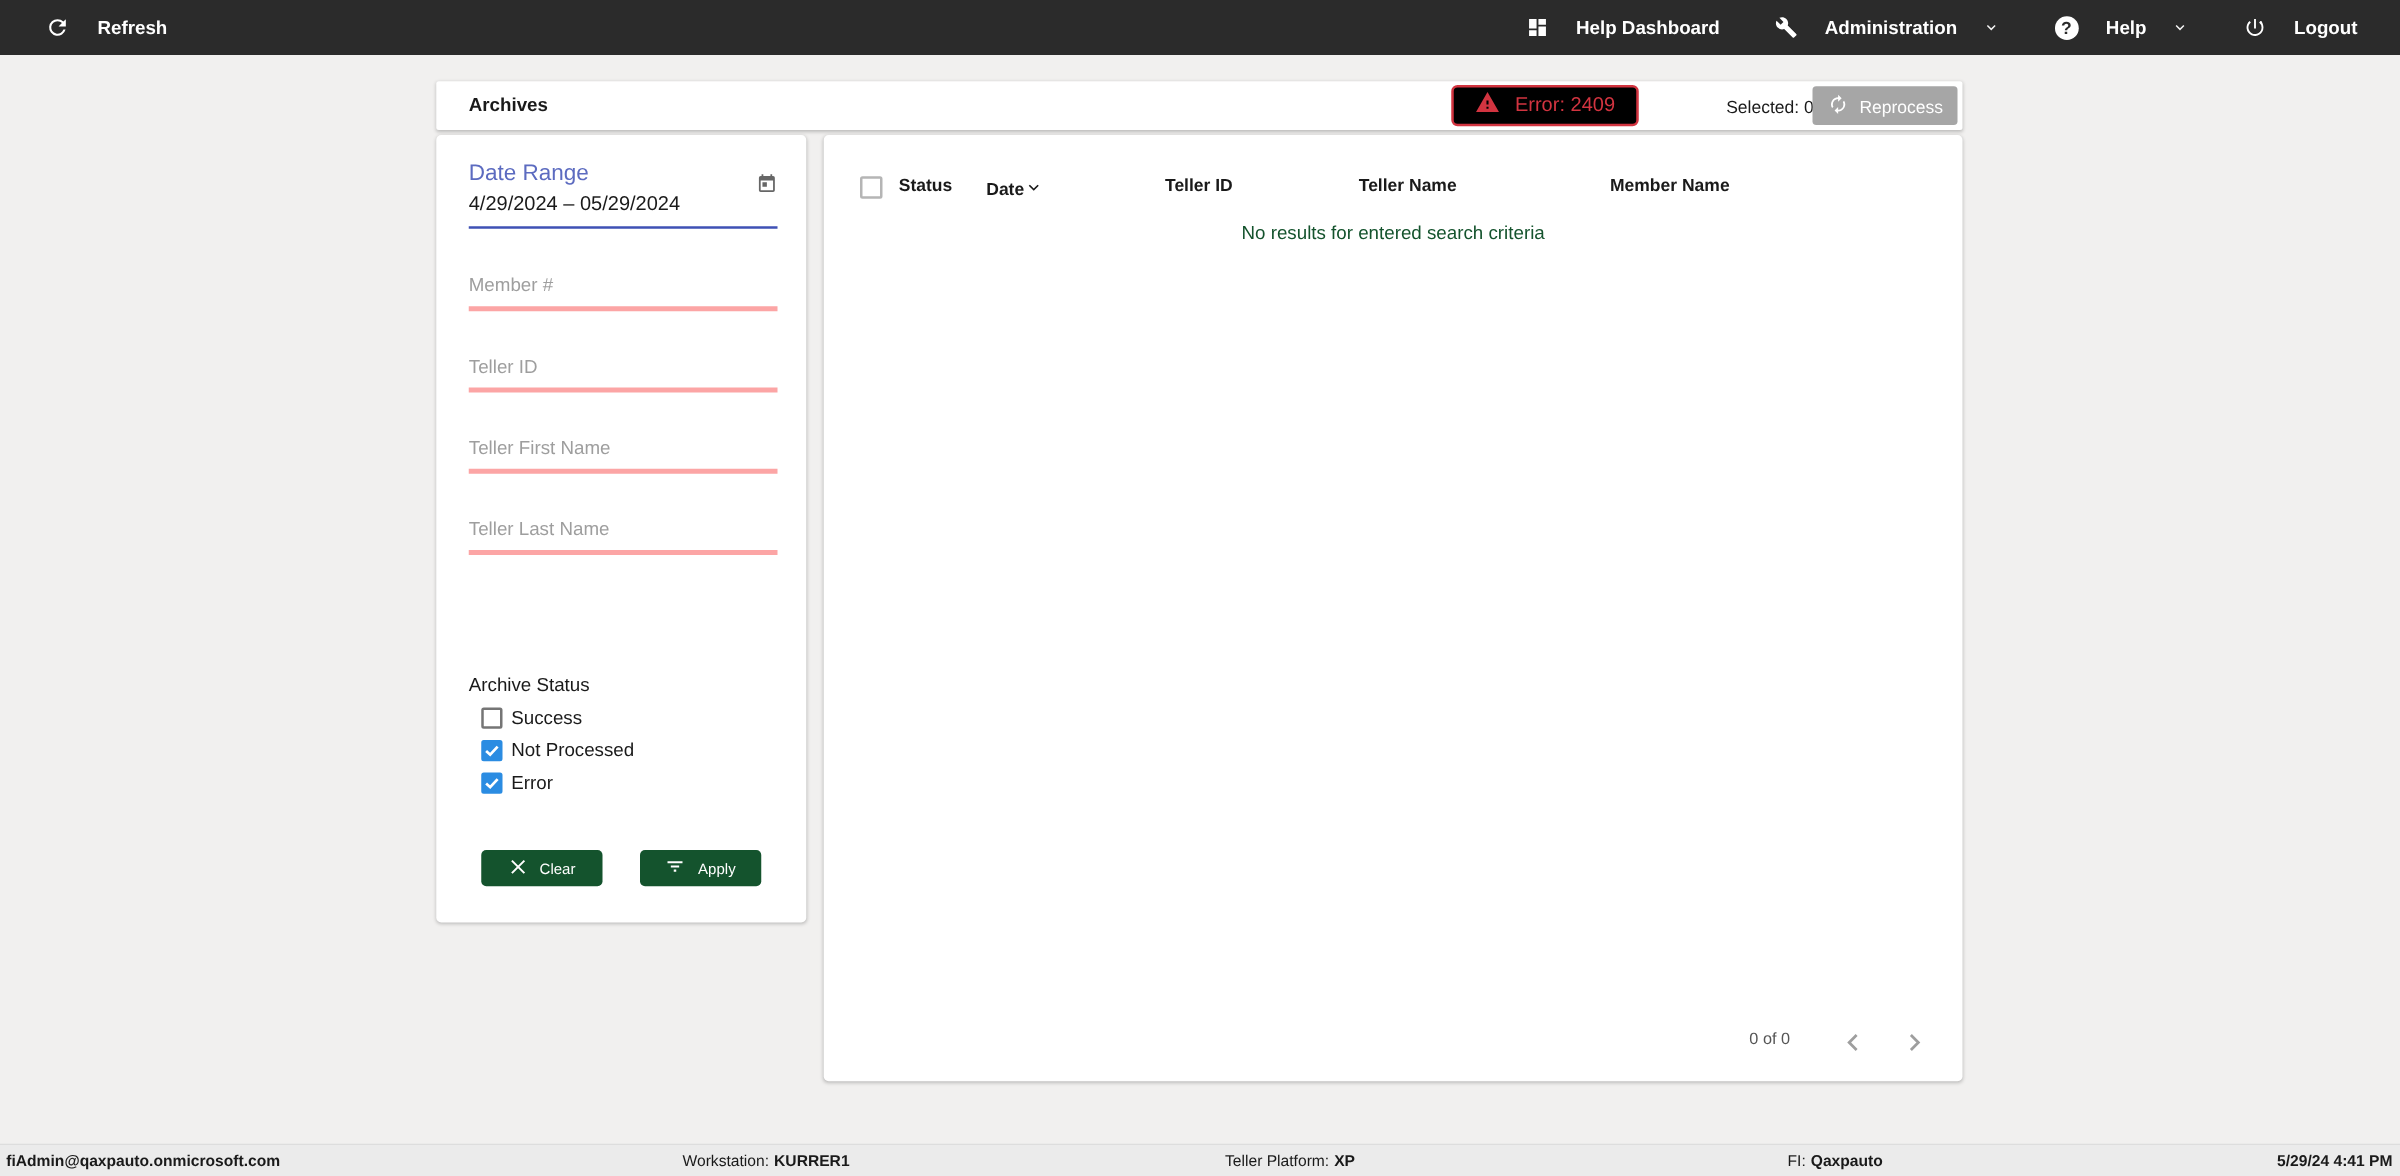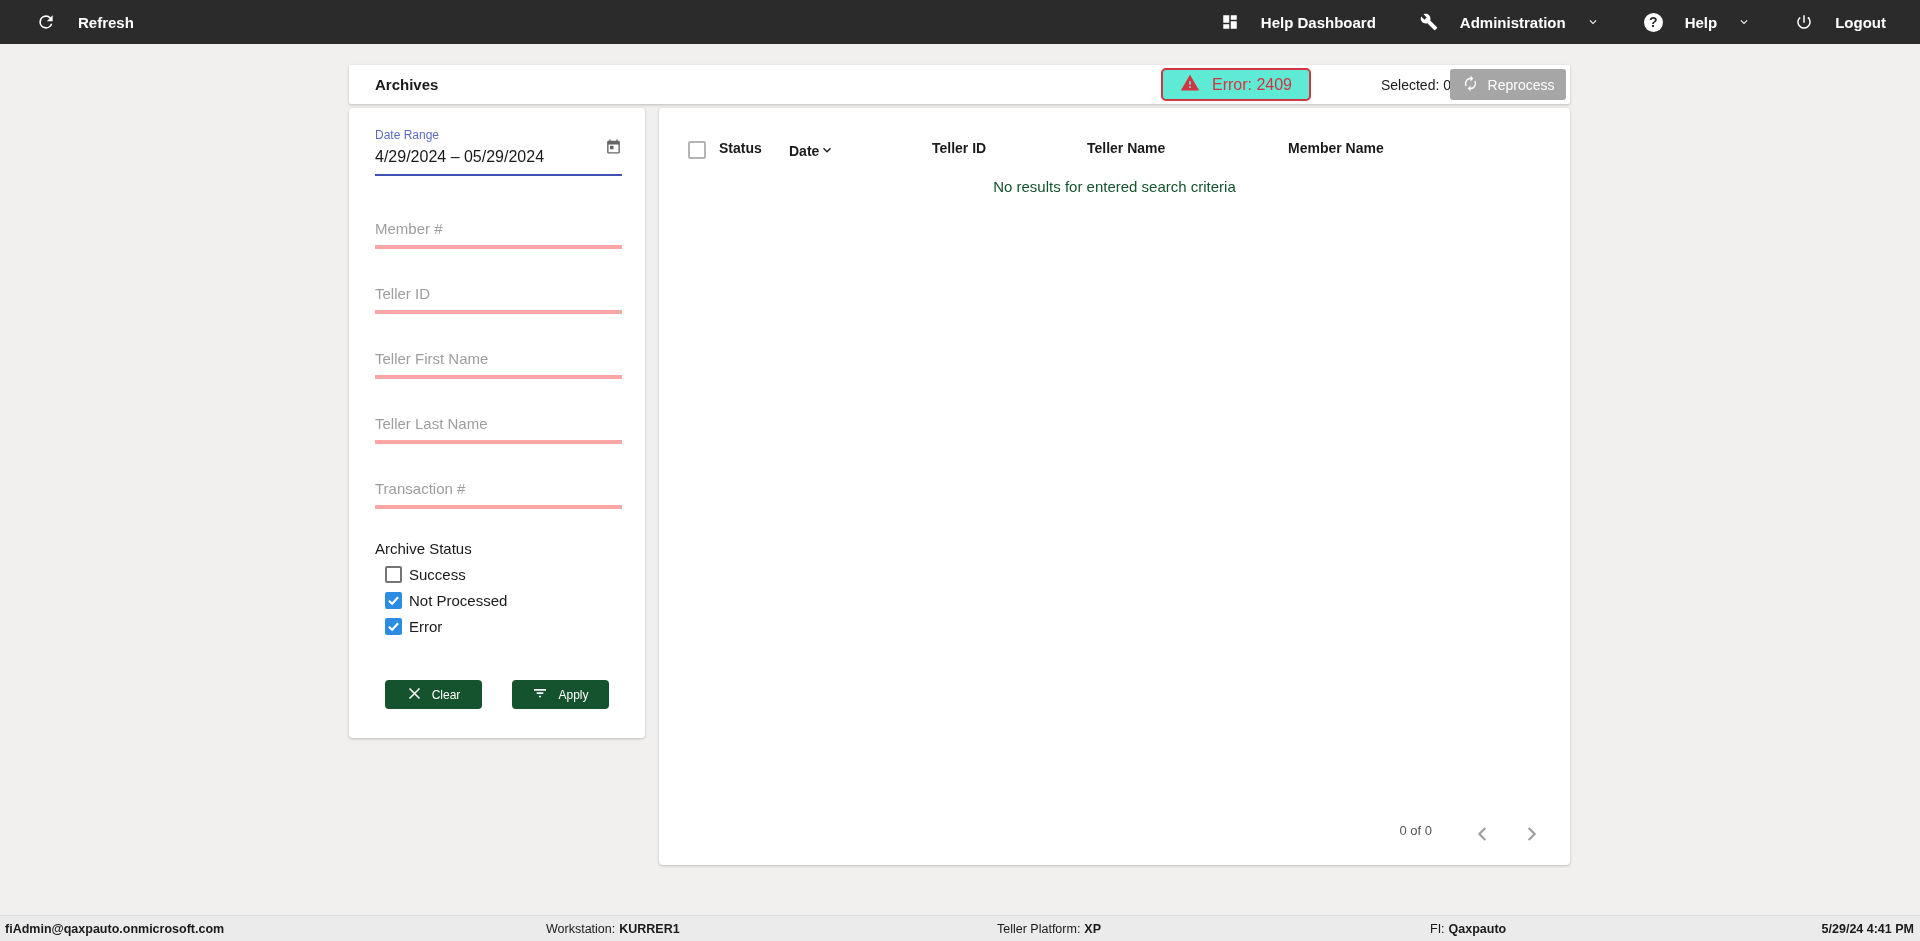--- a/index.html
+++ b/index.html
@@ -28,21 +28,21 @@
     background:#fff; box-shadow:0 1px 3px rgba(0,0,0,.22); border-radius:2px;text-decoration:underline;
   }
   .page-title {
     position:absolute; left:26px; top:0; height:39px; display:flex; align-items:center;
     font-size:15px; font-weight:bold; color:#1a1a1a;
   }
   .error-badge {
     position:absolute; left:812px; top:3px; height:33px; width:150px;
     border:2px solid #d23440; border-radius:5px; color:#d23440;
     display:flex; align-items:center; justify-content:center; gap:12px;
-    font-size:16px; background:#5eead4; cursor:pointer;
+    font-size:16px; background:#000000; cursor:pointer;
   }
   .selected-count {
     position:absolute; left:1012px; top:0; height:39px; width:90px;
     display:flex; align-items:center; justify-content:flex-end;
     font-size:14px; color:#1a1a1a;
   }
   .reprocess-btn {
     position:absolute; right:4px; top:4px; height:31px; width:116px;
     background:#a6a6a6; border:none; border-radius:3px; color:#fff;
     font-size:14px; font-family:inherit; display:flex; align-items:center; justify-content:center; gap:9px;
@@ -52,21 +52,21 @@
     position:absolute; left:349px; top:108px; width:296px; height:630px;
     background:#fff; box-shadow:0 1px 3px rgba(0,0,0,.22); border-radius:4px;
   }
   .main-card {
     position:absolute; left:659px; top:108px; width:911px; height:757px;
     background:#fff; box-shadow:0 1px 3px rgba(0,0,0,.22); border-radius:4px;
   }
 
   
   .fld { position:absolute; left:26px; width:247px; }
-  .fld-label { font-size:12px; color:#5c6bc0; }
+  .fld-label { font-size:18px; color:#5c6bc0; }
   .date-wrap { position:absolute; left:26px; top:20px; width:247px; }
   .date-input {
     width:247px; border:none; border-bottom:2px solid #3f51b5;
     font-size:16px; color:#1a1a1a; font-family:inherit;
     padding:6px 26px 8px 0; outline:none; background:transparent;
   }
   .cal-icon { position:absolute; right:0; top:10px; color:#666; cursor:pointer; }
   .u-input {
     width:247px; border:none; border-bottom:4px solid #fca5a5;
     font-size:15px; color:#000000; font-family:inherit;
@@ -108,21 +108,21 @@
   .pg-btn { color:#9e9e9e; cursor:pointer; display:flex; align-items:center; }
 
   
   .statusbar {
     position:absolute; left:0; bottom:0; width:1920px; height:26px;
     background:#ebebeb; border-top:1px solid #ddd; font-size:12.5px; color:#1a1a1a;
   }
   .sb-item { position:absolute; top:0; height:26px; display:flex; align-items:center; gap:4px; white-space:nowrap; }
   .sb-user { left:5px; font-weight:bold; }
   .sb-workstation { left:546px; }
-  .sb-platform { left:980px;margin-left:17px; }
+  .sb-platform { left:980px; }
   .sb-fi { left:1430px; }
   .sb-time { right:6px; font-weight:bold; }
   .sb-val { font-weight:bold; }
 </style>
 </head>
 <body>
 
 <div class="topnav">
   <div class="nav-item nav-left">
     <span>
@@ -211,23 +211,20 @@
     <input class="u-input" type="text" placeholder="Member #" style="">
   </div>
   <div class="fld" style="top:173px">
     <input class="u-input" type="text" placeholder="Teller ID" style="">
   </div>
   <div class="fld" style="top:238px">
     <input class="u-input" type="text" placeholder="Teller First Name" style="">
   </div>
   <div class="fld" style="top:303px">
     <input class="u-input" type="text" placeholder="Teller Last Name" style="">
-  </div>
-  <div class="fld" style="top:368px">
-    <input class="u-input" type="text" placeholder="Transaction #" style="">
   </div>
 
   <div class="section-label">Archive Status</div>
 
   <div class="cb-row" style="top:458px">
     <span class="cb-box">
       
     </span>
     <span class="cb-label">Success</span>
   </div>

